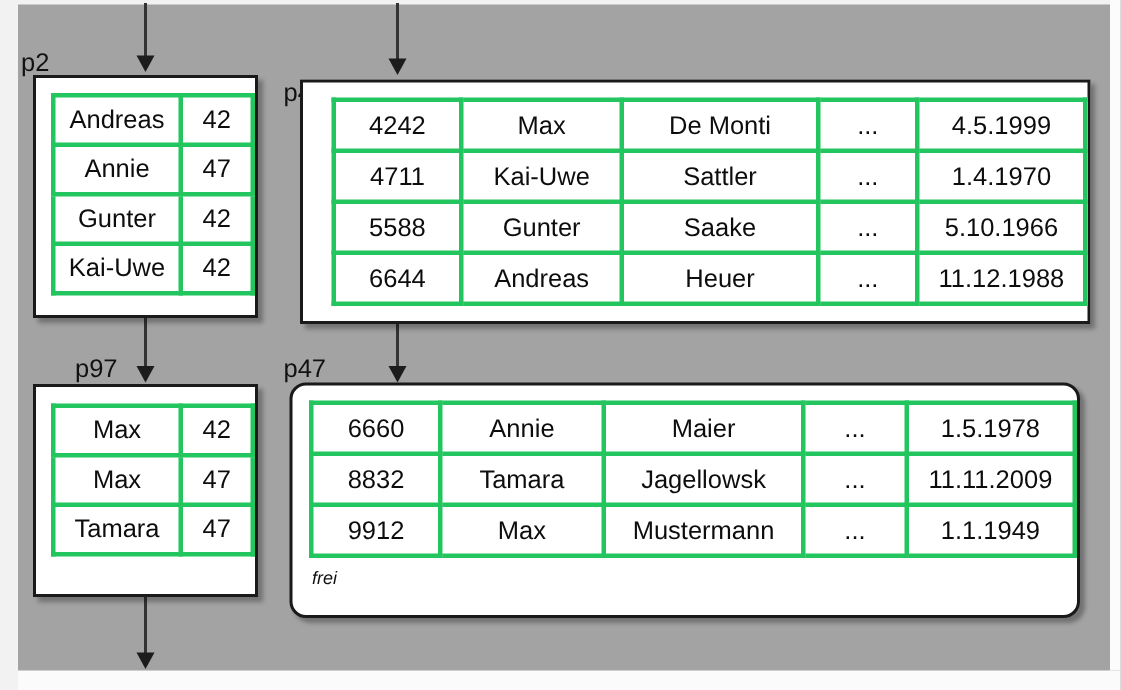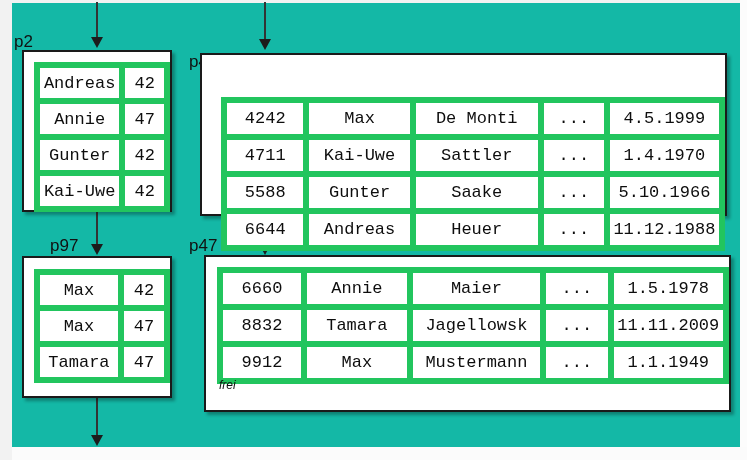--- a/index.html
+++ b/index.html
@@ -4,21 +4,21 @@
 <style>
   html, body {
     margin: 0;
     padding: 0;
     background: #ffffff;
   }
   #canvas {
     position: relative;
     width: 747px;
     height: 460px;
-    background: #14b8a6;
+    background: #a3a3a3;
     overflow: hidden;
     font-family: "Liberation Sans", sans-serif;
   }
   
   .margin-strip {
     position: absolute;
     background: #f2f2f2;
   }
   .margin-left  { left: 0;  top: 0;  width: 12px; height: 460px; }
   .margin-top   { left: 0;  top: 0;  width: 747px; height: 3px; }
@@ -41,28 +41,27 @@
     white-space: nowrap;
   }
 
   
   .tbl {
     position: absolute;
     border-collapse: collapse;
     background: #ffffff;
   }
   .tbl td {
-    border: 6px solid #22c55e;
+    border: 3px solid #22c55e;
     text-align: center;
     vertical-align: middle;
     color: #0d0d0d;
     font-size: 17px;
     padding: 0;
     white-space: nowrap;
-    font-family: Liberation Mono, monospace;
   }
   
   .dir-tbl td.k { width: 82px; height: 30px; }
   .dir-tbl td.v { width: 45px; height: 30px; }
 
   
   .data-tbl td.c0 { width: 86px; height: 31px; }
   .data-tbl td.c1 { width: 108px; height: 31px; }
   .data-tbl td.c2 { width: 133px; height: 31px; text-align: center; }
   .data-tbl td.c3 { width: 68px;  height: 31px; }
@@ -150,21 +149,21 @@
         <tr>
           <td class="k">Kai-Uwe</td>
           <td class="v">42</td>
         </tr>
       </tbody>
     </table>
   </div>
 
   <div class="page-label" style="left:189px; top:52px;">p42</div>
   <div class="page-box" style="left:200px; top:53px; width:527px; height:163px;">
-    <table class="tbl data-tbl" style="left:19px; top:10px;margin-top:32px;">
+    <table class="tbl data-tbl" style="left:19px; top:10px;">
       <tbody>
         <tr>
           <td class="c0">4242</td>
           <td class="c1">Max</td>
           <td class="c2">De Monti</td>
           <td class="c3">...</td>
           <td class="c4">4.5.1999</td>
         </tr>
         <tr>
           <td class="c0">4711</td>
@@ -205,21 +204,21 @@
         </tr>
         <tr>
           <td class="k">Tamara</td>
           <td class="v">47</td>
         </tr>
       </tbody>
     </table>
   </div>
 
   <div class="page-label" style="left:189px; top:236px;">p47</div>
-  <div class="page-box" style="left:204px; top:255px; width:527px; height:157px;">
+  <div class="page-box" style="left:193px; top:255px; width:527px; height:157px;border-radius:11px;">
     <table class="tbl data-tbl" style="left:11px; top:10px;">
       <tbody>
         <tr>
           <td class="c0">6660</td>
           <td class="c1">Annie</td>
           <td class="c2">Maier</td>
           <td class="c3">...</td>
           <td class="c4">1.5.1978</td>
         </tr>
         <tr>

